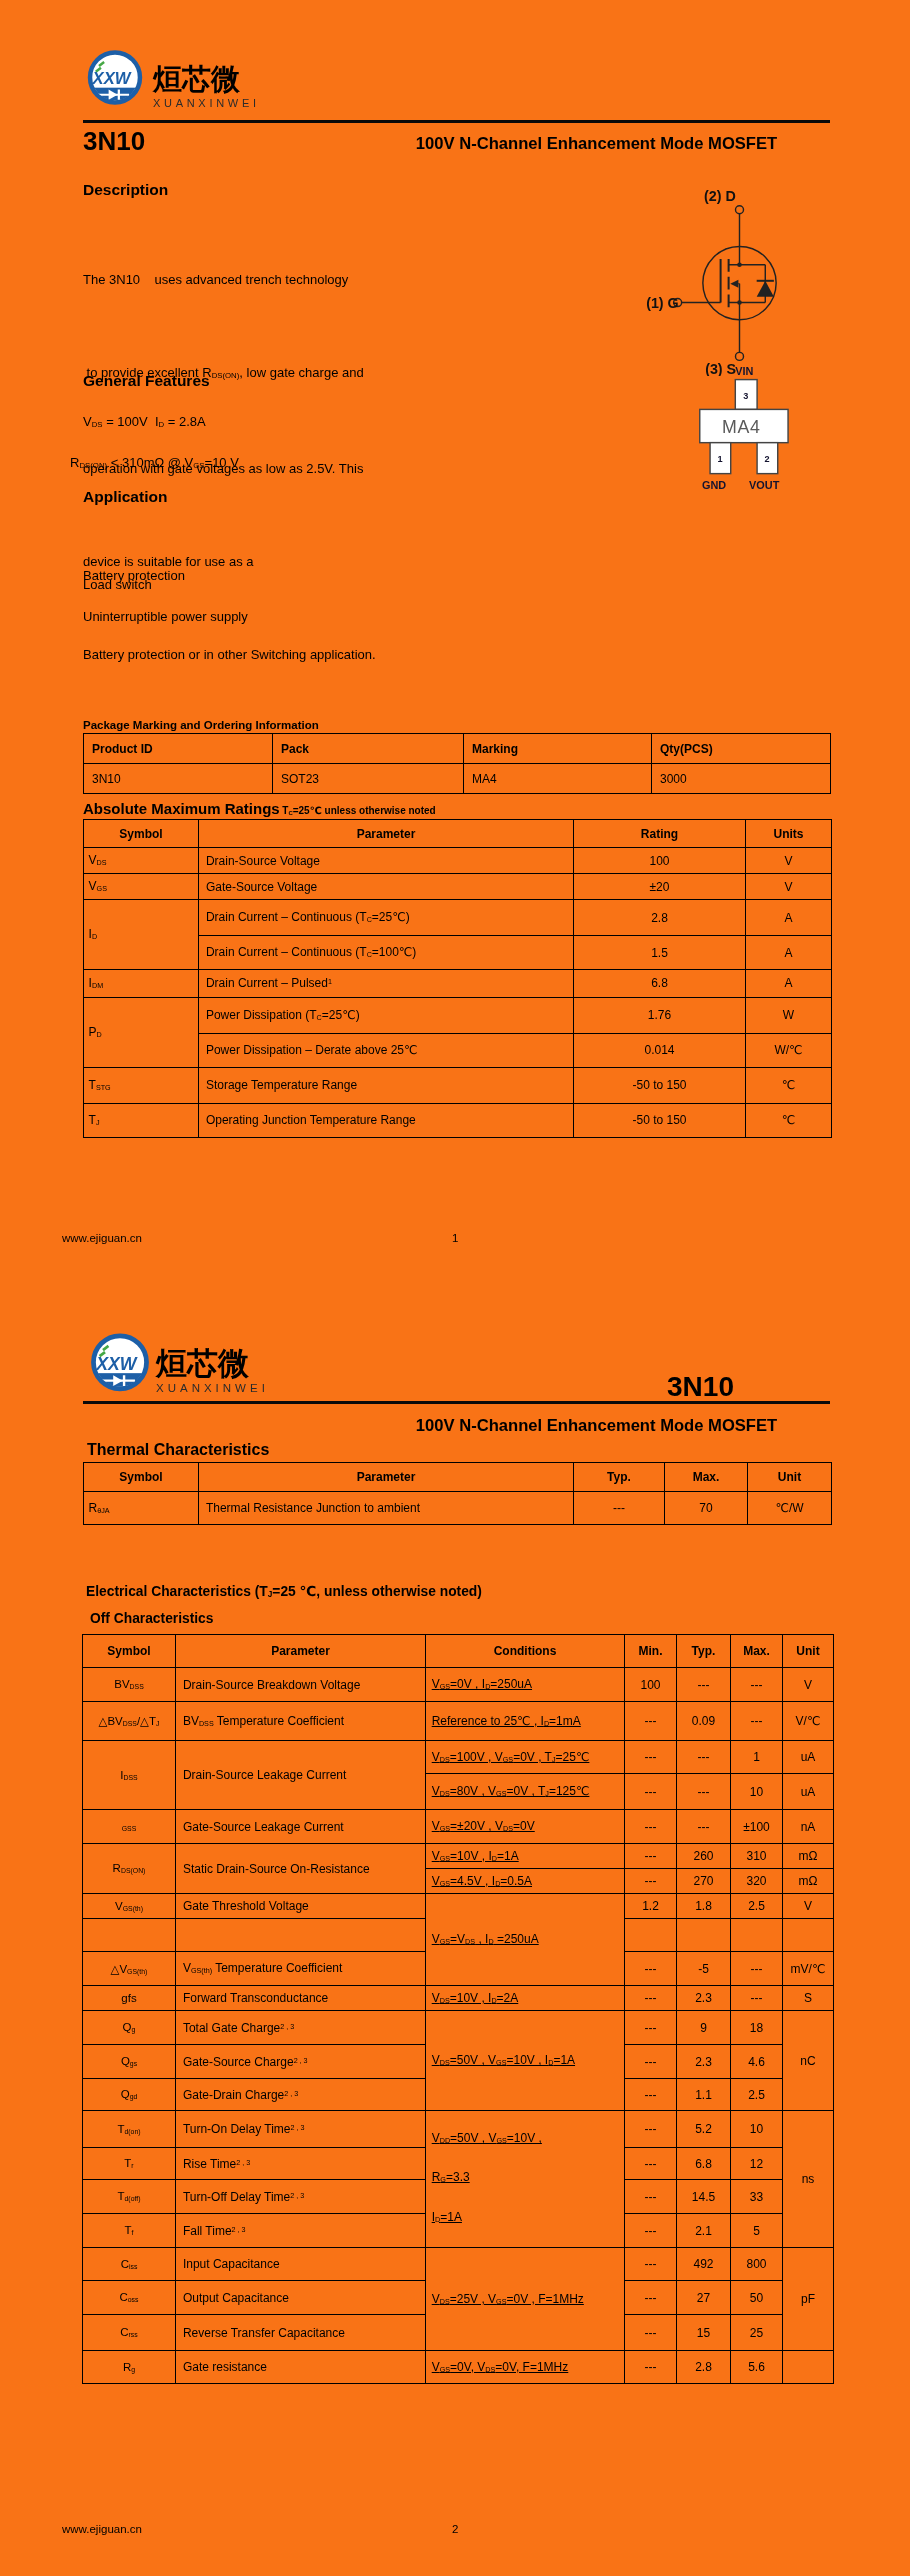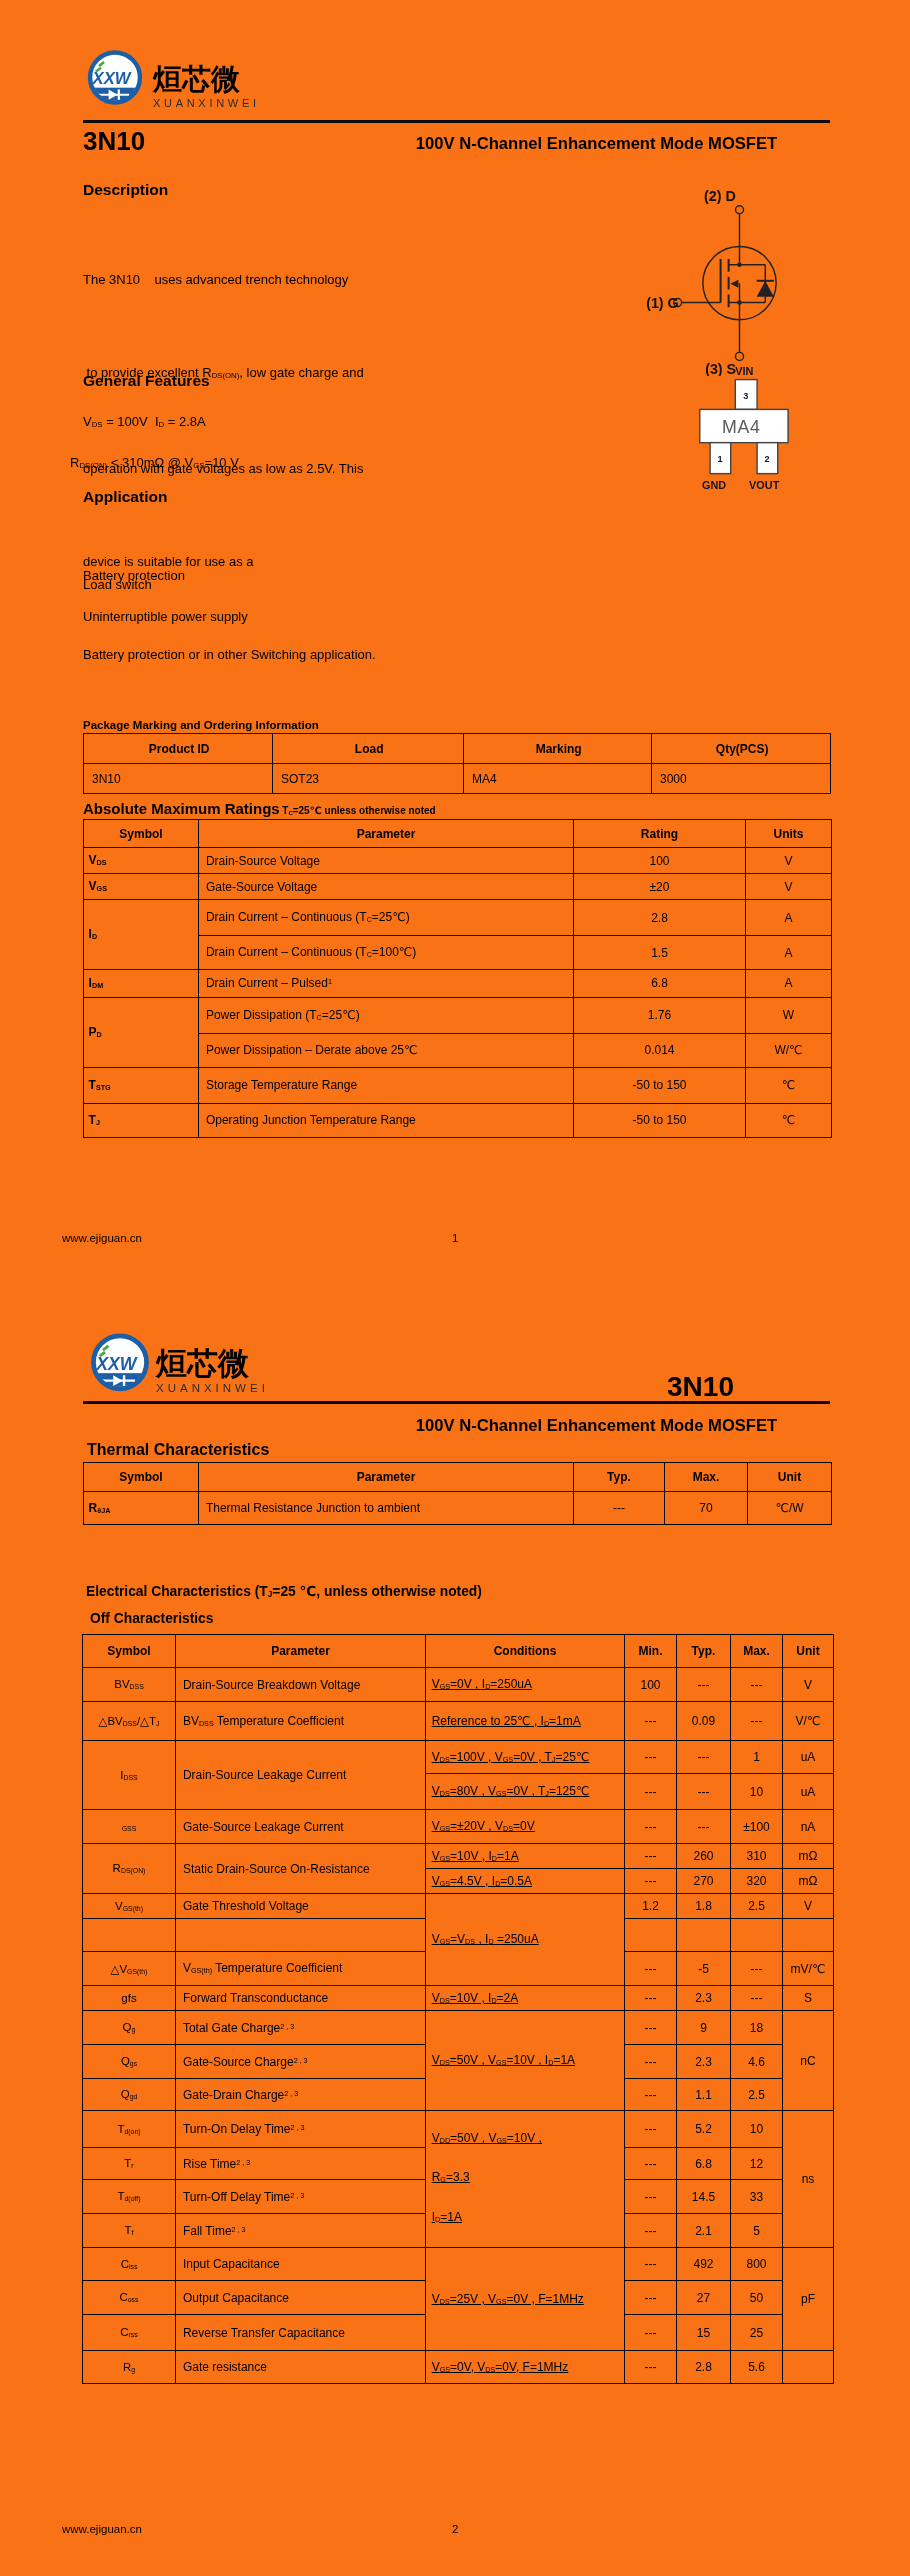--- a/index.html
+++ b/index.html
@@ -11,24 +11,24 @@
   .rt{text-align:center;}
   sub{font-size:0.6em;vertical-align:-0.15em;}
   sup{font-size:0.6em;vertical-align:0.45em;}
   .hr{background:#0a0a0a;height:2.9px;}
   .brand-cn{font-size:29px;font-weight:bold;line-height:30px;color:#000;font-family:"DejaVu Sans","Liberation Sans",sans-serif;}
   .brand-en{font-size:11px;letter-spacing:3.7px;color:#2b2b2b;margin-top:3.4px;}
   .brand-cn2{font-size:31px;line-height:32px;}
   .brand-en2{font-size:11.5px;letter-spacing:4px;}
   table.dt{border-collapse:collapse;table-layout:fixed;width:100%;border:1.7px solid #000;}
   .dt th,.dt td{border:1.1px solid #000;font-size:12px;padding:0 5.7px;vertical-align:middle;overflow:hidden;}
-  .dt th{font-weight:bold;border-bottom:1.7px solid #000;text-align:center;padding-left:8px;}
+  .dt th{font-weight:bold;border-bottom:1.7px solid #000;text-align:left;padding-left:8px;}
   .dt th.ctr{text-align:center;padding:0 2.3px;}
   .dt td.ctr{text-align:center;padding:0 1.1px;}
-  .dt td.sym{padding-left:4.6px;font-weight:bold;}
+  .dt td.sym{padding-left:4.6px;}
   .dt td.symc{text-align:center;padding:0 1.1px;font-size:11.5px;}
   .dt td.par{padding-left:6.9px;}
   .dt td.cond{padding-left:5.7px;white-space:pre-line;text-decoration:underline;}
   .lh-tall{line-height:36px;}
   .h27{font-size:15.5px;font-weight:bold;}
   .h25{font-size:16px;font-weight:bold;}
   .h24{font-size:13.8px;font-weight:bold;}
   .t23{font-size:13px;}
   .t20{font-size:11.5px;}
   .desclines{font-size:13px;line-height:31px;white-space:pre;}
@@ -127,21 +127,21 @@
     <table class="dt">
       <colgroup>
           <col style="width:189px">
           <col style="width:191px">
           <col style="width:188px">
           <col style="width:179px">
         </colgroup>
       <tbody>
           <tr style="height:30px">
         <th>Product ID</th>
-        <th>Load</th>
+        <th>Pack</th>
         <th>Marking</th>
         <th>Qty(PCS)</th>
       </tr>
       <tr style="height:30px">
         <td style="padding-left:8px">3N10</td>
         <td style="padding-left:8px">SOT23</td>
         <td style="padding-left:8px">MA4</td>
         <td style="padding-left:8px">3000</td>
       </tr>
     </tbody>

